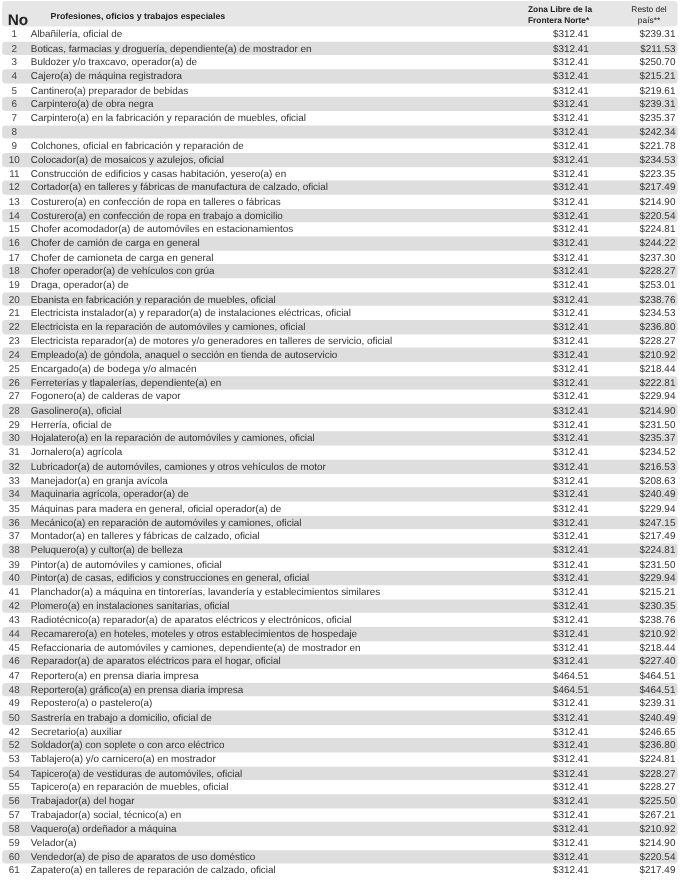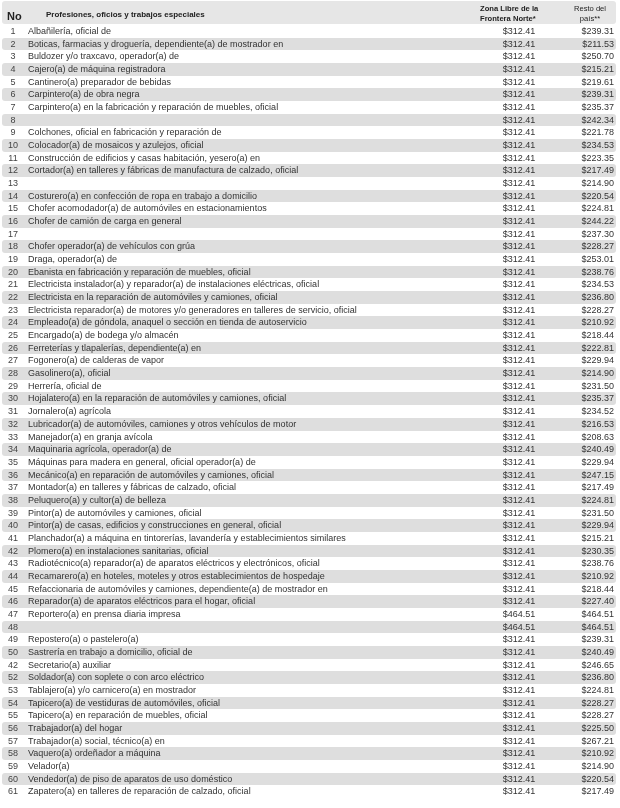--- a/index.html
+++ b/index.html
@@ -6,21 +6,21 @@
   body {
     width: 620px; height: 808px; overflow: hidden;
     font-family: "Liberation Sans", "DejaVu Sans", sans-serif;
     color: #3a3a3a;
   }
   .table { position: absolute; left: 0; top: 0; width: 620px; }
   .header {
     position: absolute; left: 2px; top: 1px; width: 614px; height: 23px;
     background: #e6e6e6; border-radius: 3px;
   }
-  .header .h-no { position: absolute; left: 5px; top: 9px; font-size: 11px; font-weight: bold; color: #222; }
+  .header .h-no { position: absolute; left: 5px; top: 9px; font-size: 14px; font-weight: bold; color: #222; }
   .header .h-prof { position: absolute; left: 44px; top: 9px; font-size: 8px; font-weight: bold; color: #222; }
   .header .h-zona { position: absolute; left: 478px; width: 78px; top: 3px; font-size: 7.6px; font-weight: bold; color: #222; text-align: left; line-height: 10px; }
   .header .h-resto { position: absolute; left: 564px; width: 48px; top: 3px; font-size: 7.6px; font-weight: normal; color: #222; text-align: center; line-height: 10px; }
   .rows { position: absolute; left: 0; top: 25px; width: 620px; }
   .row {
     position: relative; height: 12.68px; width: 614px; margin-left: 2px;
     font-size: 9px; line-height: 12.68px; border-radius: 3px;
   }
   .row.alt { background: #dedede; }
   .row .c-no { position: absolute; left: 3px; width: 16px; text-align: center; color: #444; }
@@ -112,20 +112,21 @@
         <span class="c-resto">$223.35</span>
       </div>
       <div class="row alt">
         <span class="c-no">12</span>
         <span class="c-prof">Cortador(a) en talleres y fábricas de manufactura de calzado, oficial</span>
         <span class="c-zona">$312.41</span>
         <span class="c-resto">$217.49</span>
       </div>
       <div class="row">
         <span class="c-no">13</span>
+        <span class="c-prof">Costurero(a) en confección de ropa en talleres o fábricas</span>
         <span class="c-zona">$312.41</span>
         <span class="c-resto">$214.90</span>
       </div>
       <div class="row alt">
         <span class="c-no">14</span>
         <span class="c-prof">Costurero(a) en confección de ropa en trabajo a domicilio</span>
         <span class="c-zona">$312.41</span>
         <span class="c-resto">$220.54</span>
       </div>
       <div class="row">
@@ -135,20 +136,21 @@
         <span class="c-resto">$224.81</span>
       </div>
       <div class="row alt">
         <span class="c-no">16</span>
         <span class="c-prof">Chofer de camión de carga en general</span>
         <span class="c-zona">$312.41</span>
         <span class="c-resto">$244.22</span>
       </div>
       <div class="row">
         <span class="c-no">17</span>
+        <span class="c-prof">Chofer de camioneta de carga en general</span>
         <span class="c-zona">$312.41</span>
         <span class="c-resto">$237.30</span>
       </div>
       <div class="row alt">
         <span class="c-no">18</span>
         <span class="c-prof">Chofer operador(a) de vehículos con grúa</span>
         <span class="c-zona">$312.41</span>
         <span class="c-resto">$228.27</span>
       </div>
       <div class="row">
@@ -320,20 +322,21 @@
         <span class="c-resto">$227.40</span>
       </div>
       <div class="row">
         <span class="c-no">47</span>
         <span class="c-prof">Reportero(a) en prensa diaria impresa</span>
         <span class="c-zona">$464.51</span>
         <span class="c-resto">$464.51</span>
       </div>
       <div class="row alt">
         <span class="c-no">48</span>
+        <span class="c-prof">Reportero(a) gráfico(a) en prensa diaria impresa</span>
         <span class="c-zona">$464.51</span>
         <span class="c-resto">$464.51</span>
       </div>
       <div class="row">
         <span class="c-no">49</span>
         <span class="c-prof">Repostero(a) o pastelero(a)</span>
         <span class="c-zona">$312.41</span>
         <span class="c-resto">$239.31</span>
       </div>
       <div class="row alt">

